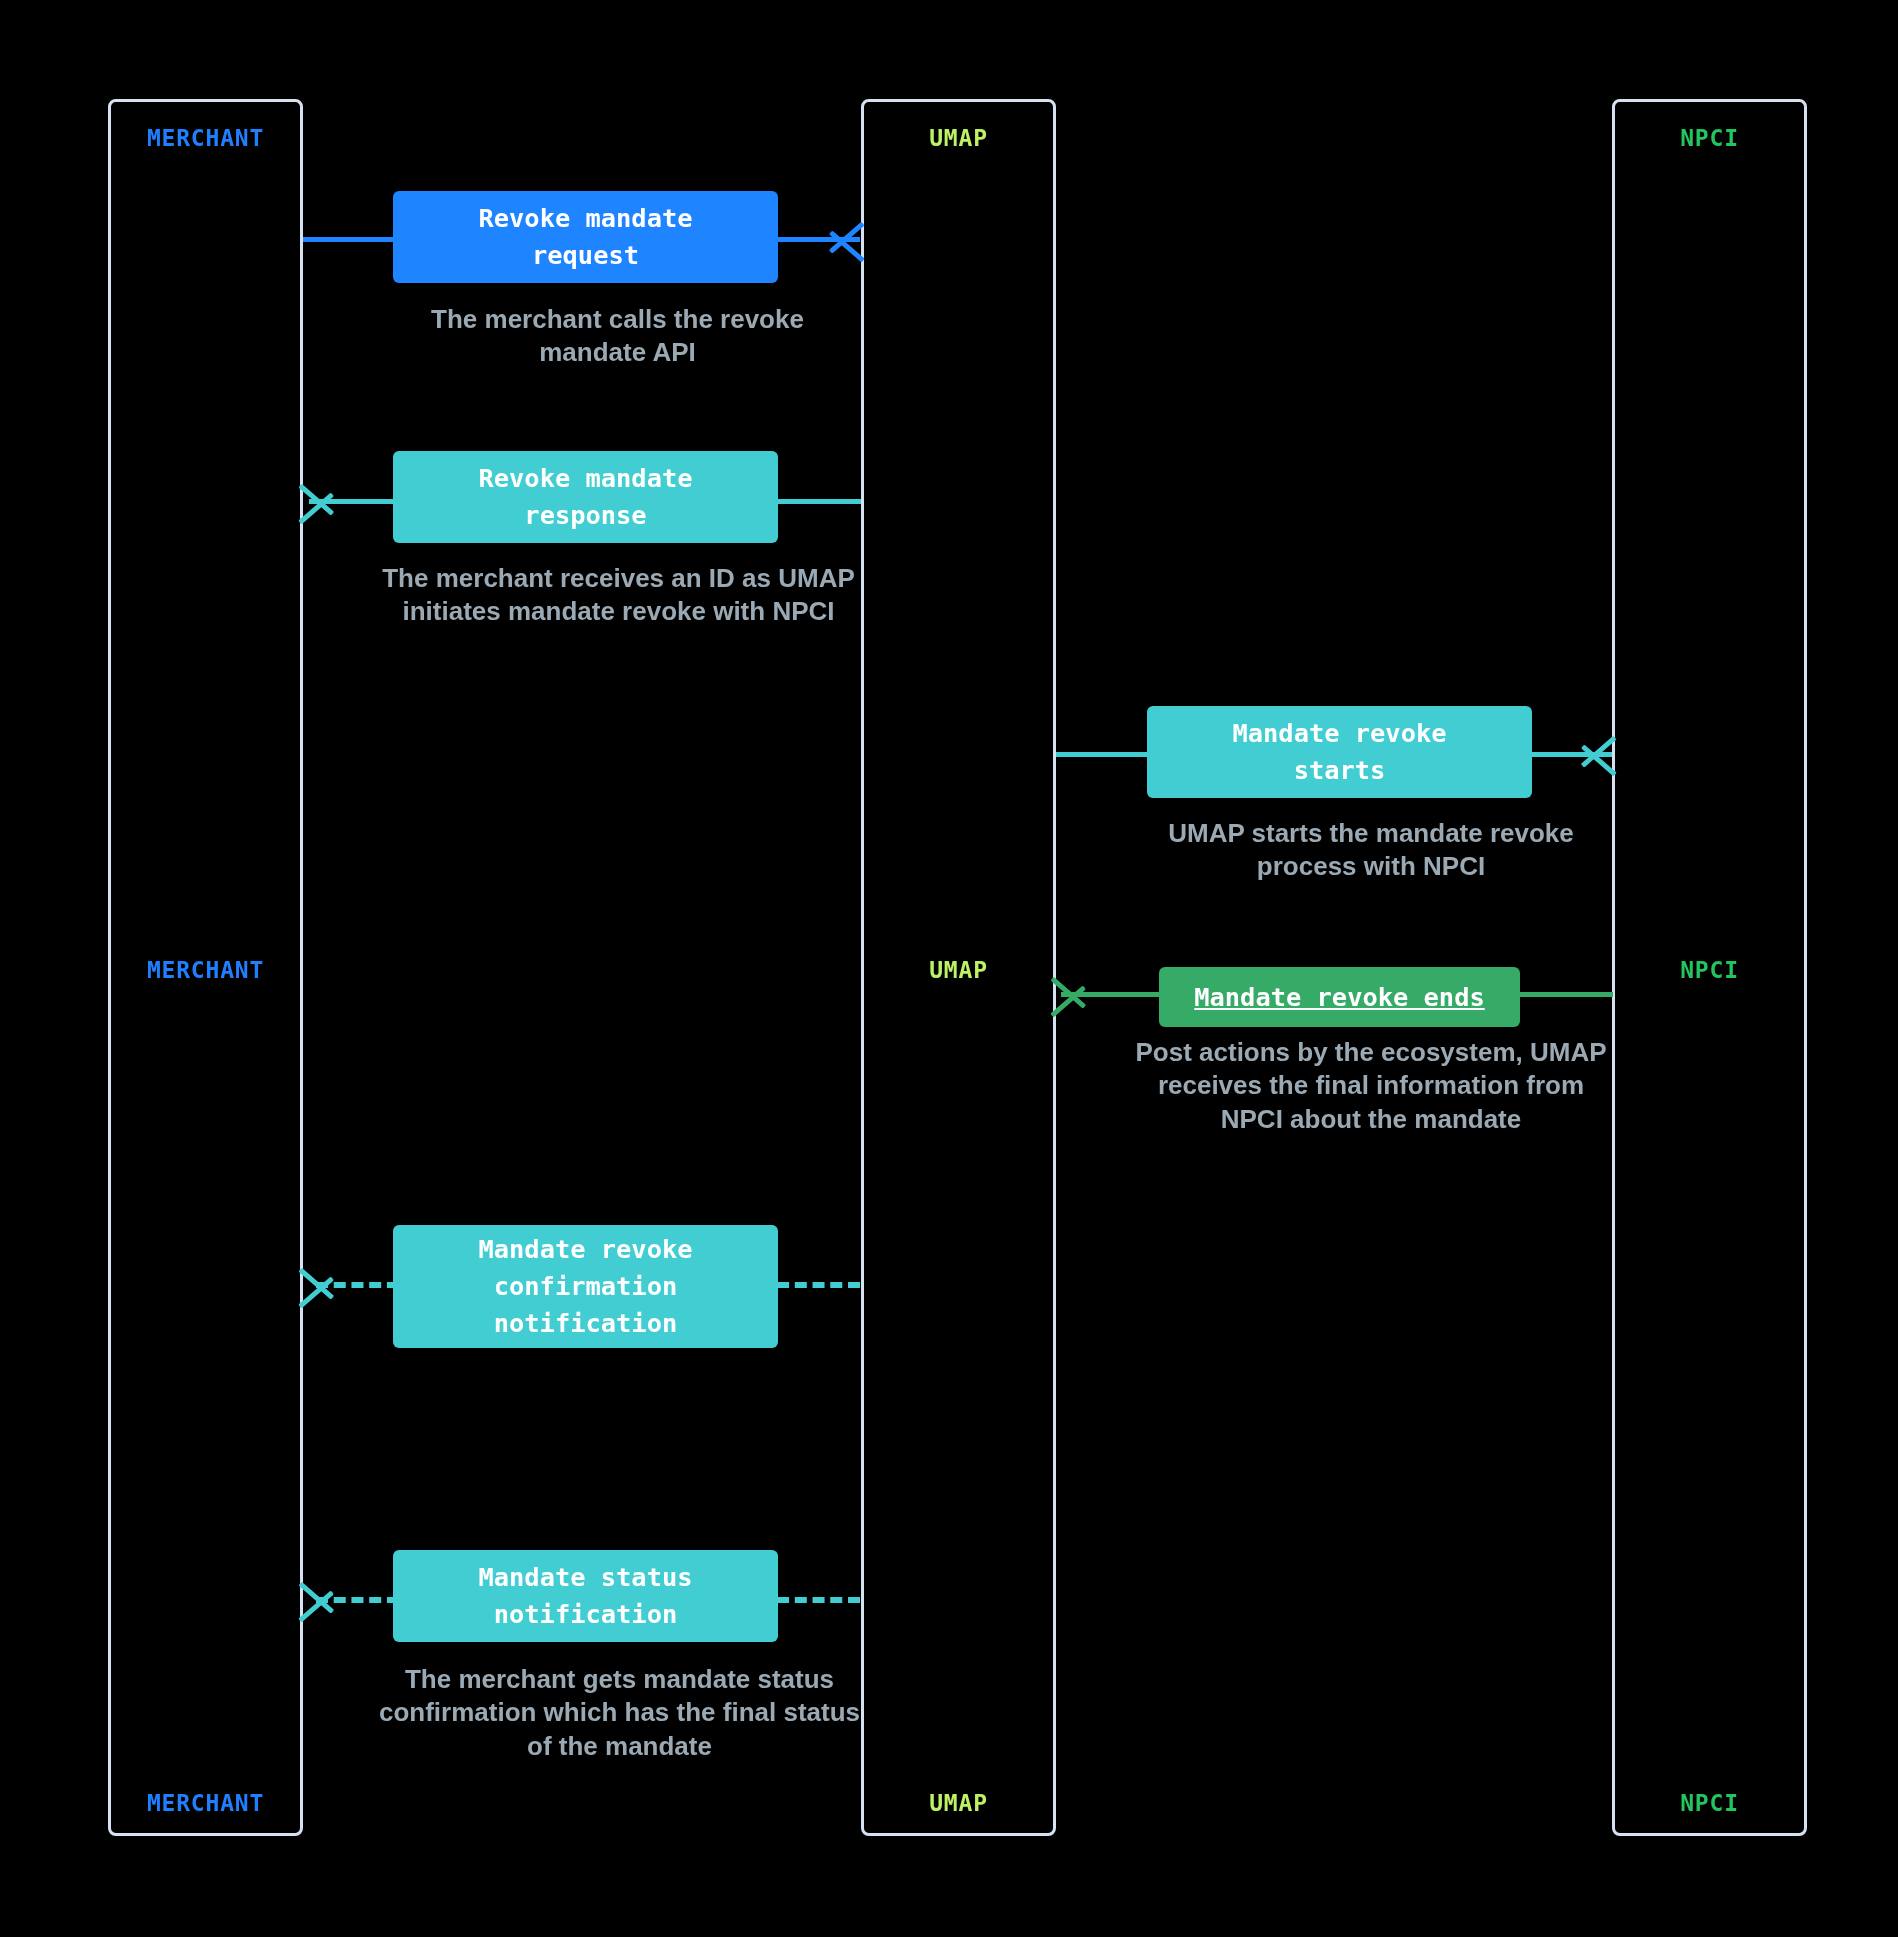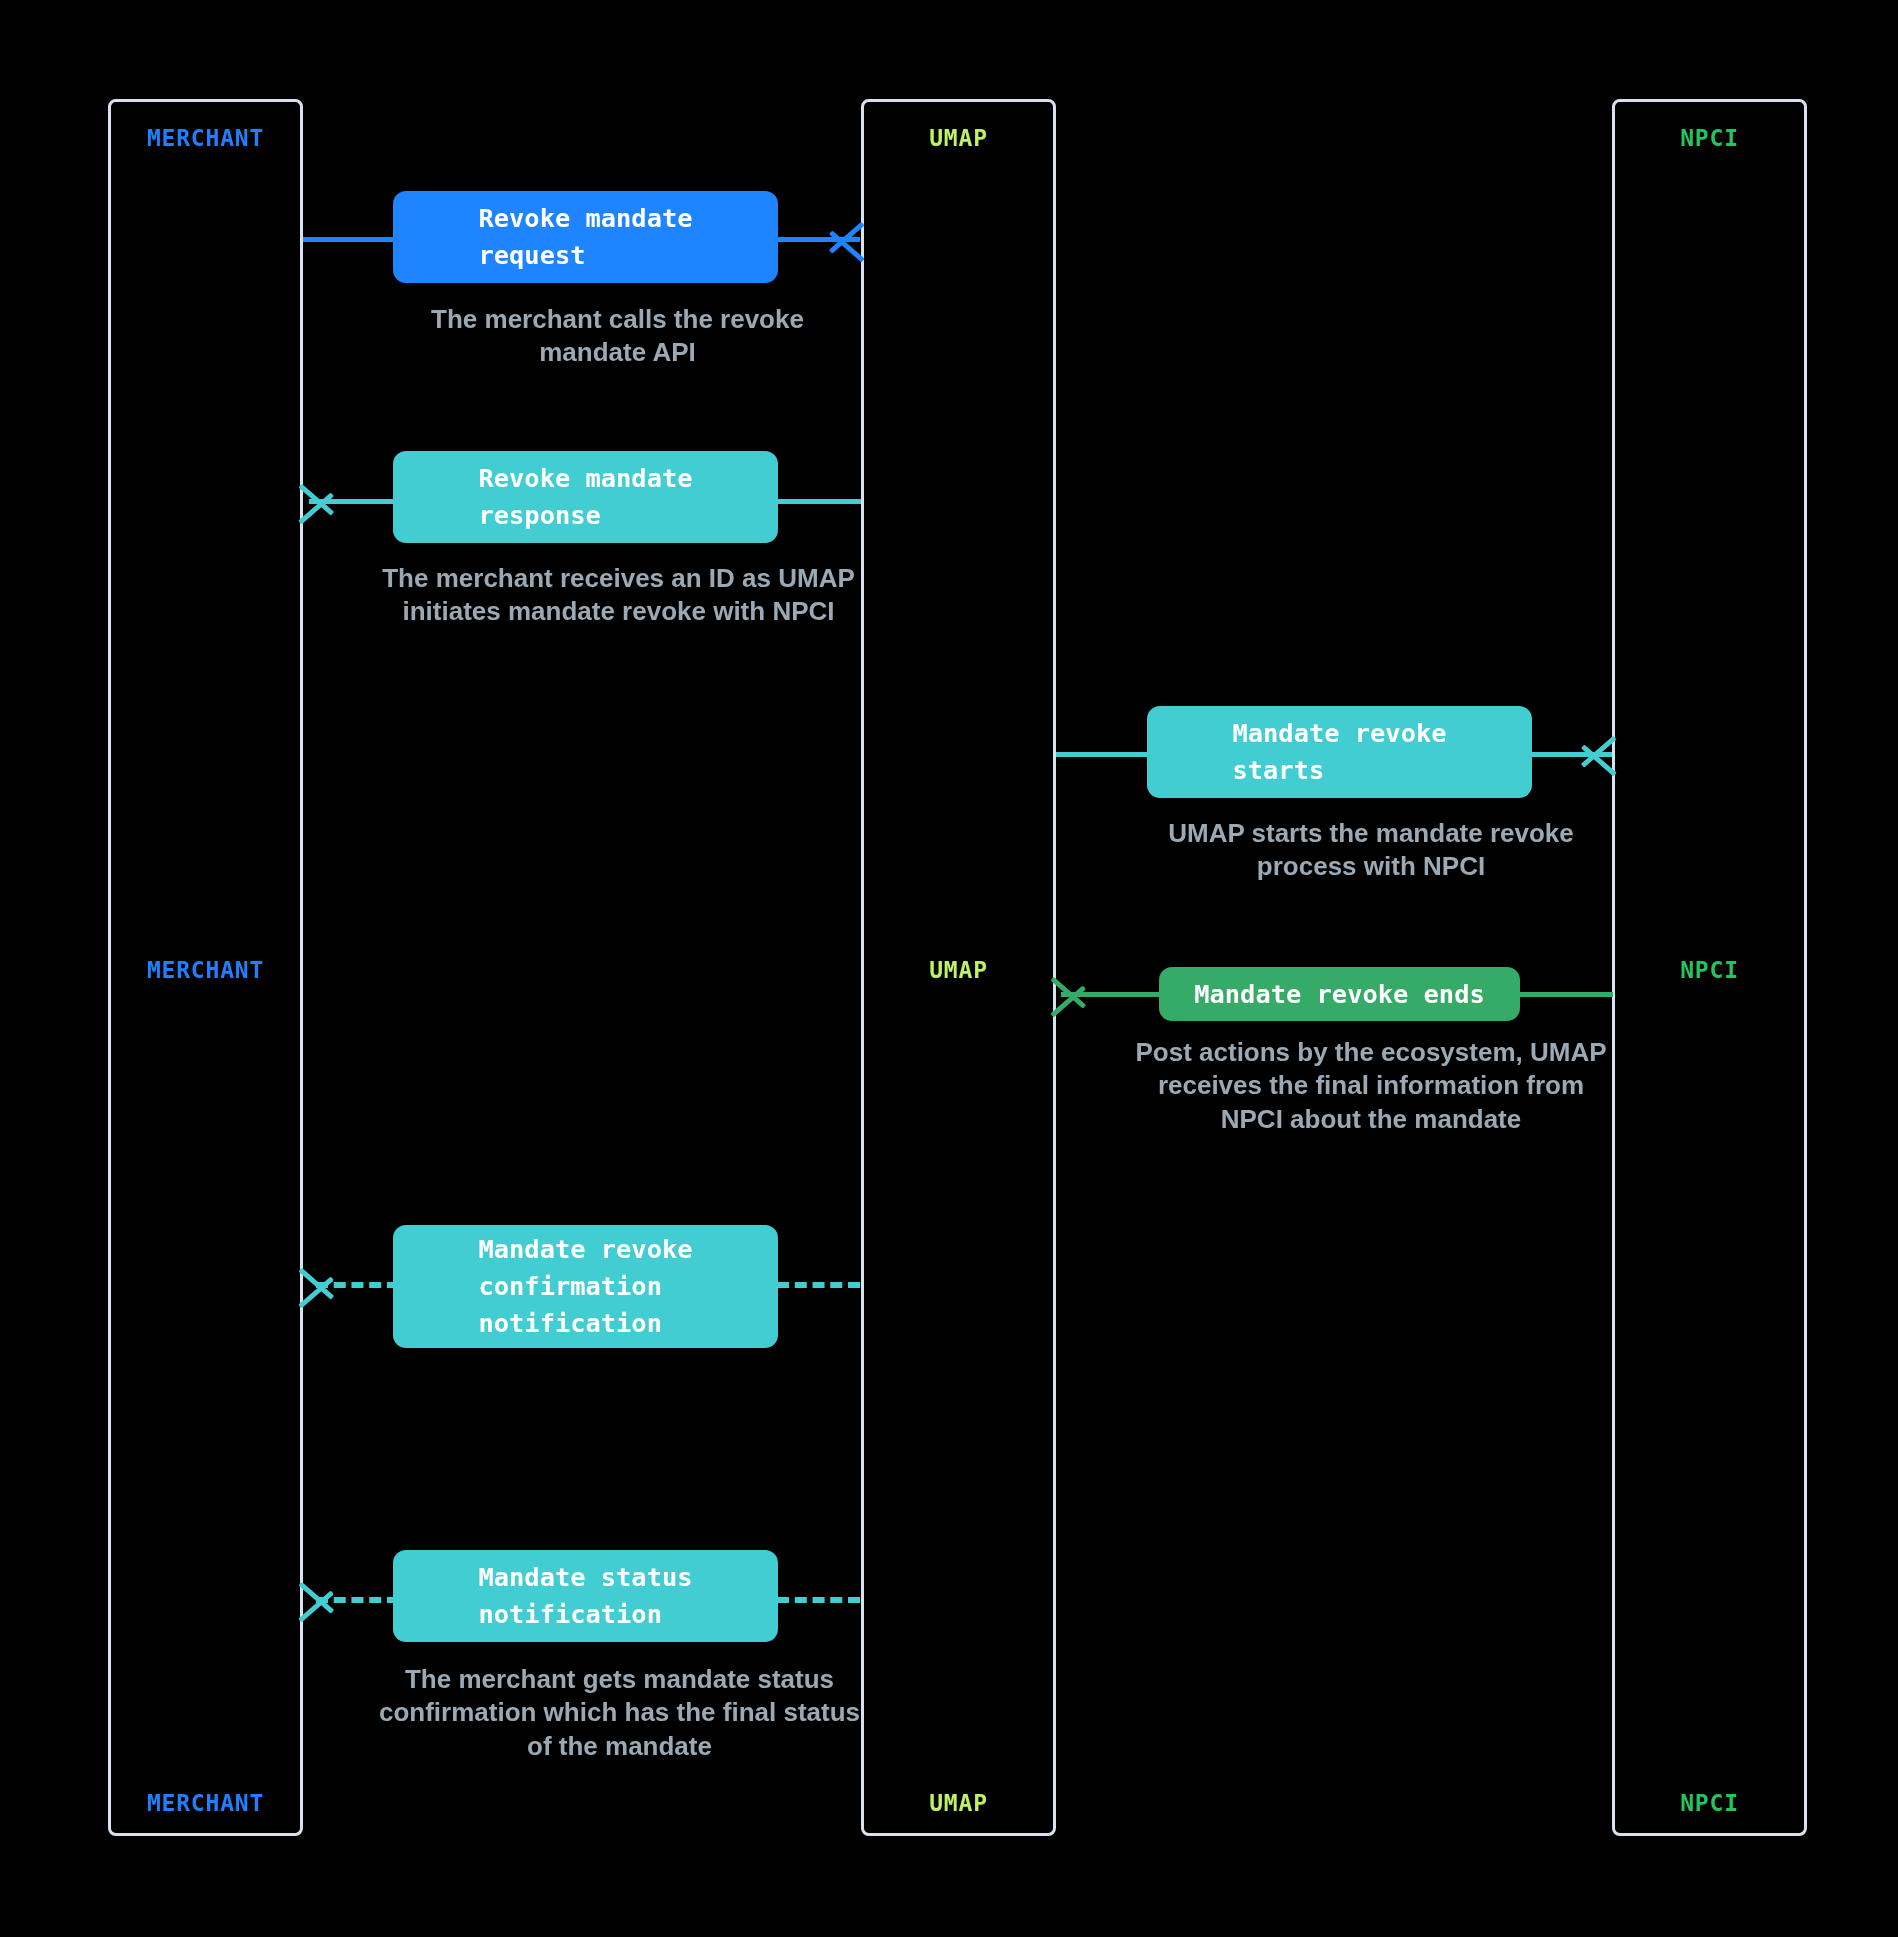--- a/index.html
+++ b/index.html
@@ -71,25 +71,25 @@
   }
   .arrowhead.left span.a { top: 10.8px;  transform: rotate(41deg);  transform-origin: 0 50%; }
   .arrowhead.left span.b { top: 48px;  transform: rotate(-41deg); transform-origin: 0 50%; }
   .arrowhead.right span.a { top: 10.8px; transform: rotate(-41deg); transform-origin: 100% 50%; left: -4.6px; }
   .arrowhead.right span.b { top: 48px; transform: rotate(41deg);  transform-origin: 100% 50%; left: -4.6px; }
 
   
   .msg-box {
     position: absolute;
     box-sizing: border-box;
-    border-radius: 13px;
+    border-radius: 6px;
     display: flex;
     align-items: center;
     justify-content: center;
-    text-align: left;
+    text-align: center;
     color: #ffffff;
     font-family: "DejaVu Sans Mono", "Liberation Mono", monospace;
     font-weight: bold;
     font-size: 25.4px;
     line-height: 1.45;
     padding: 7.7px 10.8px;
     white-space: pre-line;
   }
   .msg-box.blue  { background: #1f84ff; }
   .msg-box.teal  { background: #42cdd2; }
@@ -157,21 +157,21 @@
   <div class="msg-box teal" style="left:1139px; top:706px; width:385px; height:92px;">Mandate revoke
 starts</div>
   <div class="msg-caption" style="left:1040px; top:817px; width:574px;">UMAP starts the mandate revoke
 process with NPCI</div>
 
   <div class="msg-line" style="left:1053px; top:992px; width:552px; border-top-color:#36ab68;"></div>
   <div class="arrowhead left" style="left:1047px; top:965px;">
     <span class="a" style="background:#36ab68;"></span>
     <span class="b" style="background:#36ab68;"></span>
   </div>
-  <div class="msg-box green" style="left:1151px; top:967px; width:361px; height:54px;">Mandate revoke ends</div>
+  <div class="msg-box green" style="left:1151px; top:967px; width:361px; height:60px;text-decoration:underline;">Mandate revoke ends</div>
   <div class="msg-caption" style="left:1040px; top:1036px; width:574px;">Post actions by the ecosystem, UMAP
 receives the final information from
 NPCI about the mandate</div>
 
   <div class="msg-line dashed" style="left:308px; top:1282px; width:544px; border-top-color:#42cdd2;"></div>
   <div class="arrowhead left" style="left:295px; top:1256px;">
     <span class="a" style="background:#42cdd2;"></span>
     <span class="b" style="background:#42cdd2;"></span>
   </div>
   <div class="msg-box teal" style="left:385px; top:1225px; width:385px; height:123px;">Mandate revoke

